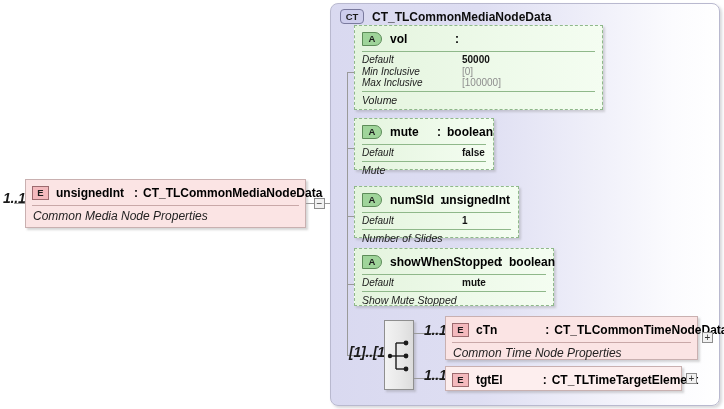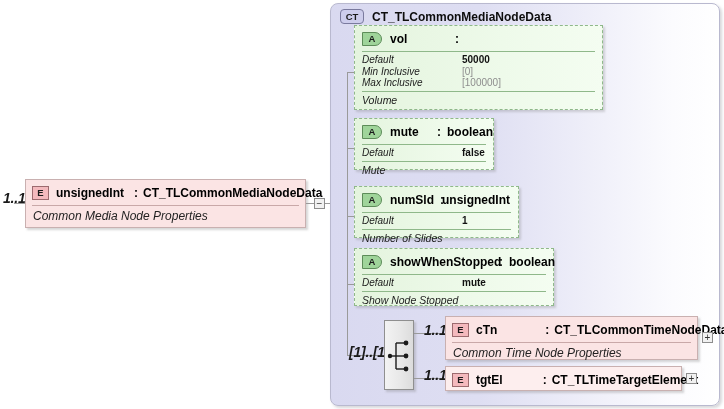--- a/index.html
+++ b/index.html
@@ -319,21 +319,21 @@
     <span class="aname">showWhenStopped</span>
     <span class="atype" style="left:144px;">:</span>
     <span class="atype" style="left:154px;">boolean</span>
   </div>
   <div class="facets">
     <div class="facet-row">
       <span class="facet-key">Default</span>
       <span class="facet-val">mute</span>
     </div>
   </div>
-  <div class="adoc">Show Node Stopped</div>
+  <div class="adoc">Show Mute Stopped</div>
 </div>
 
 <div class="line-h" style="left:347px; top:355px; width:37px;"></div>
 
 <div class="card" style="left:349px; top:344px;">[1]..[1]</div>
 
 <div id="sequence-node" style="left:384px; top:320px; width:30px; height:70px;">
   <svg width="30" height="70" viewBox="0 0 30 70" style="display:block;">
 
     <circle cx="5" cy="35" r="2.2" fill="#1a1a1a"></circle>

